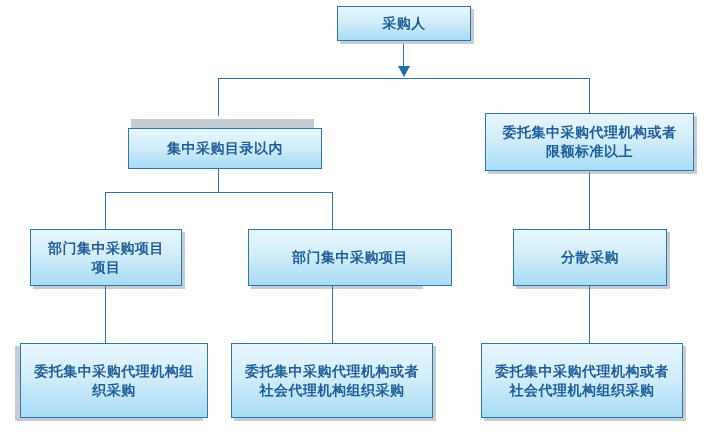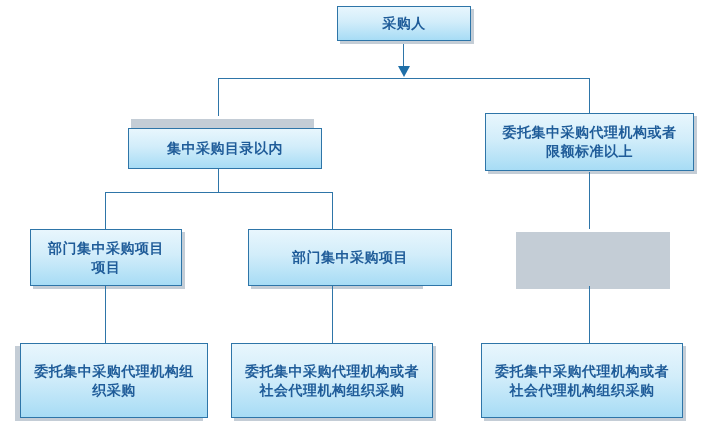--- a/index.html
+++ b/index.html
@@ -112,20 +112,23 @@
 
   <div class="node" style="left:30px; top:229px; width:152px; height:57px;">
     <span class="lbl">部门集中采购项目
 项目</span>
   </div>
 
   <div class="node" style="left:248px; top:229px; width:204px; height:57px;">
     <span class="lbl">部门集中采购项目</span>
   </div>
 
+  <div class="node" style="left:513px; top:229px; width:154px; height:57px;">
+    <span class="lbl">分散采购</span>
+  </div>
 
   <div class="node" style="left:20px; top:343px; width:188px; height:75px;">
     <span class="lbl">委托集中采购代理机构组
 织采购</span>
   </div>
 
   <div class="node" style="left:231px; top:343px; width:202px; height:75px;">
     <span class="lbl">委托集中采购代理机构或者
 社会代理机构组织采购</span>
   </div>

